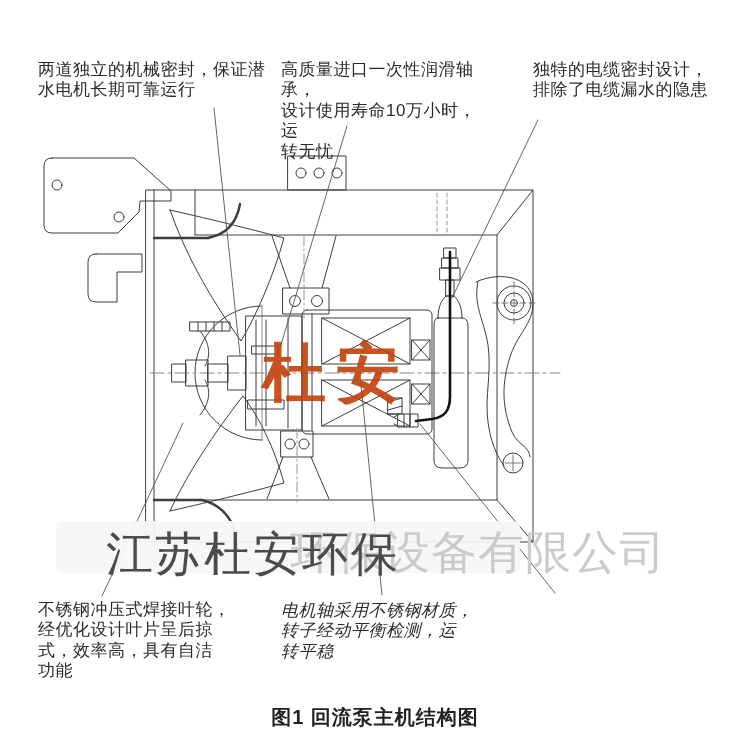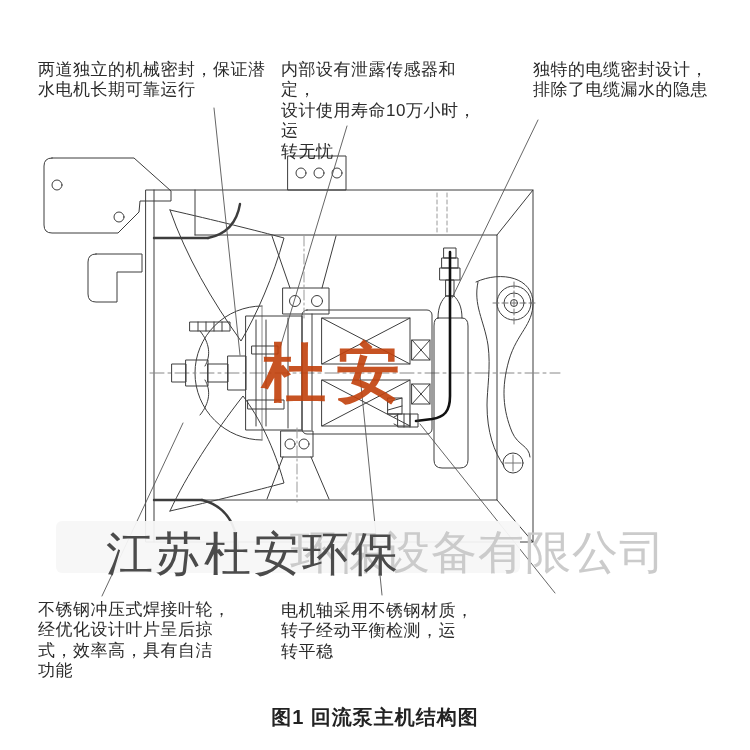--- a/index.html
+++ b/index.html
@@ -10,21 +10,21 @@
   }
   .anno{
     position:absolute;
     font-size:17px;line-height:1.2;color:#2b2b2b;
     white-space:pre-line;letter-spacing:0.5px;
   }
   #anno-tl{left:38px;top:60px;width:240px;}
   #anno-tm{left:281px;top:60px;width:195px;}
   #anno-tr{left:503px;top:60px;width:210px;margin-left:30px;}
   #anno-bl{left:38px;top:600px;width:220px;}
-  #anno-bm{left:281px;top:601px;width:200px;}
+  #anno-bm{left:281px;top:601px;width:200px;font-style:italic;}
   #anno-br{left:503px;top:601px;width:225px;}
   #drawing{position:absolute;left:0;top:0;width:750px;height:750px;}
   #wm-band{
     position:absolute;left:56px;top:521px;width:464px;height:52px;
     background:rgba(246,246,246,0.94);border-radius:6px;
   }
   #wm-light{
     position:absolute;left:290px;top:522px;
     font-size:46px;letter-spacing:1px;color:#c9c9c9;opacity:.95;
     white-space:nowrap;
@@ -190,21 +190,21 @@
     </g>
   </svg>
 
   <div id="wm-band"></div>
   <div id="wm-light">环保设备有限公司</div>
   <div id="wm-dark">江苏杜安环保</div>
   <div id="wm-center">杜安</div>
 
   <div id="anno-tl" class="anno">两道独立的机械密封，保证潜
 水电机长期可靠运行</div>
-  <div id="anno-tm" class="anno">内部设有泄露传感器和定，
+  <div id="anno-tm" class="anno">高质量进口一次性润滑轴承，
 设计使用寿命10万小时，运
 转无忧</div>
   <div id="anno-tr" class="anno">独特的电缆密封设计，
 排除了电缆漏水的隐患</div>
   <div id="anno-bl" class="anno">不锈钢冲压式焊接叶轮，
 经优化设计叶片呈后掠
 式，效率高，具有自洁
 功能</div>
   <div id="anno-bm" class="anno">电机轴采用不锈钢材质，
 转子经动平衡检测，运

